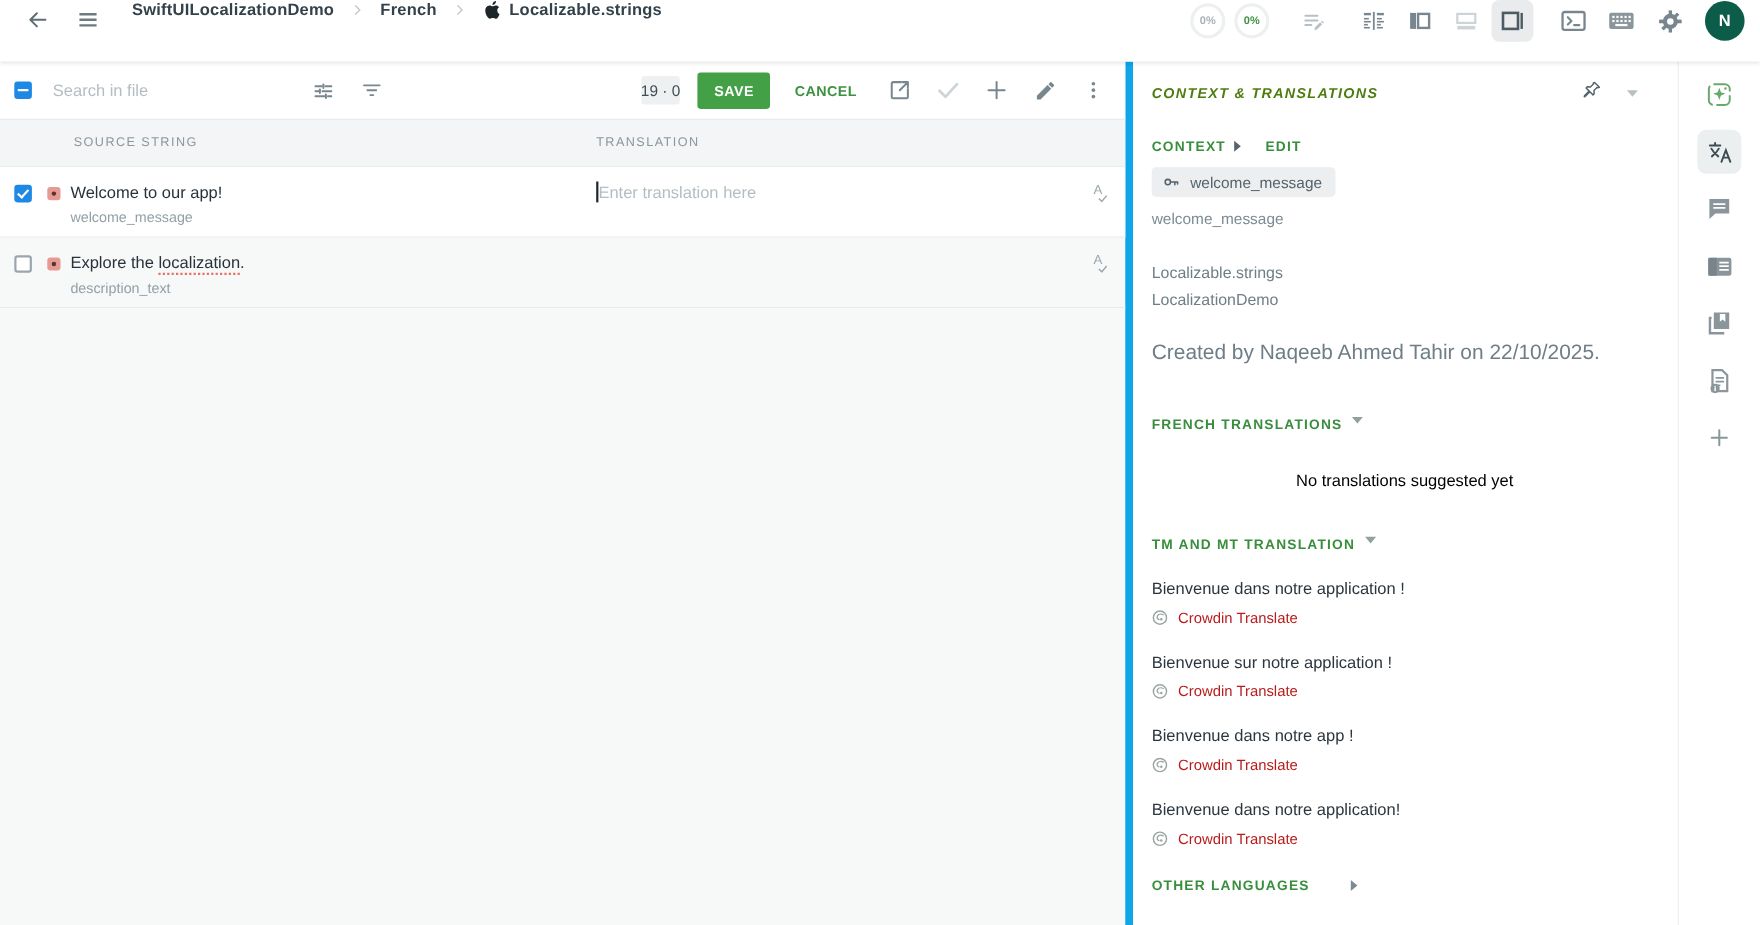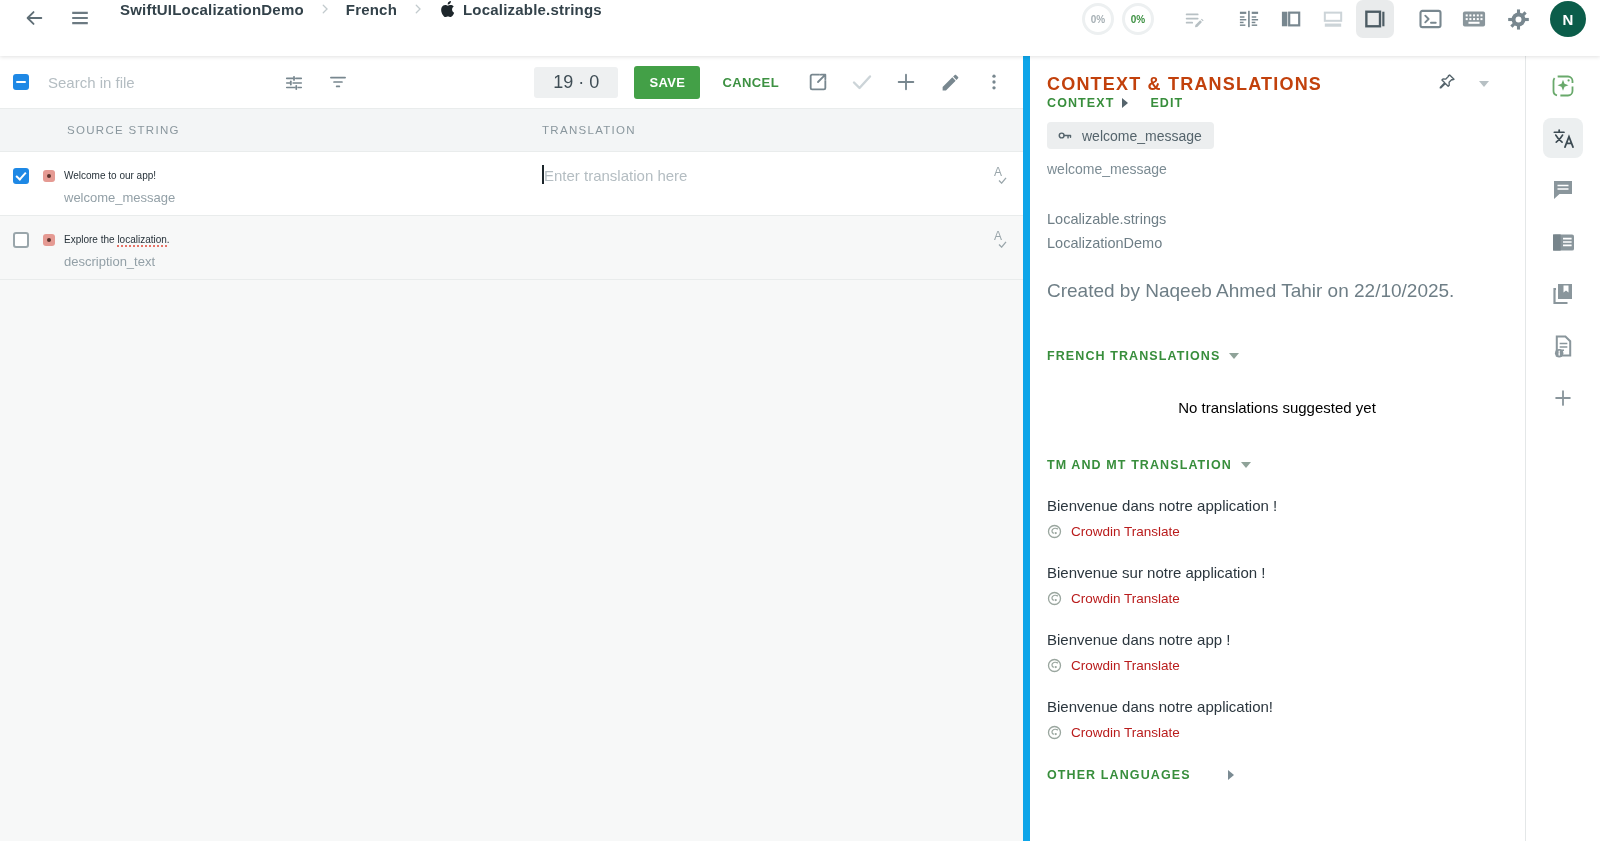--- a/index.html
+++ b/index.html
@@ -39,69 +39,69 @@
   .cb.indet { background:#1e88e5; position:relative; }
   .cb.indet::after { content:""; position:absolute; left:3px; top:7px; width:10px; height:2px; background:#fff; border-radius:1px; }
   .cb.checked { background:#1e88e5; position:relative; }
   .cb.checked::after { content:""; position:absolute; left:5px; top:2px; width:4px; height:8px;
     border:solid #fff; border-width:0 2px 2px 0; transform:rotate(42deg); }
   .cb.empty { background:#fff; border:2px solid #9aa6ab; }
   .search-input { border:none; outline:none; font-size:15px; color:#37474f; width:225px; margin-left:19px; background:transparent; }
   .search-input::placeholder { color:#b4bdc2; }
   .srch-icons { display:flex; align-items:center; gap:18px; margin-left:8px; }
   .actions { margin-left:auto; display:flex; align-items:center; gap:10px; }
-  .pill { background:#eef0f1; border-radius:3px; padding:5px 19px; font-size:18px; color:#3f4d55; }
+  .pill { background:#eef0f1; border-radius:3px; padding:5px 0; font-size:14px; color:#3f4d55; }
   .btn-save { background:#43a047; border:none; color:#fff; font-weight:700; font-size:13px;
     letter-spacing:.4px; padding:9px 15px; border-radius:3px; cursor:pointer; margin-left:6px;
     font-family:inherit; }
   .btn-cancel { background:none; border:none; color:#3d9142; font-weight:700; font-size:13px;
     letter-spacing:.4px; padding:9px 12px; cursor:pointer; font-family:inherit; }
   .act-icon { width:34px; height:34px; display:flex; align-items:center; justify-content:center; cursor:pointer; }
 
   
   .thead { height:44px; background:#f3f5f6; border-top:1px solid #e9ecec; border-bottom:1px solid #e9ecec;
     display:flex; align-items:center; font-size:11.5px; letter-spacing:1.3px; color:#8a979e; font-weight:500; }
   .th-source { width:520px; padding-left:67px; }
   .th-trans { flex:1; padding-left:22px; }
   .row { display:flex; border-bottom:1px solid #e9ecec; min-height:60px; }
   .row.active { background:#fff; }
   .cell-source { width:520px; display:flex; align-items:flex-start; padding:13px 0 10px 13px; }
   .badge { width:12px; height:12px; border-radius:3px; background:#e59a93; margin:5px 0 0 14px;
     position:relative; flex:0 0 auto; }
   .badge::after { content:""; position:absolute; left:4px; top:4px; width:4px; height:4px; border-radius:50%; background:#59332e; }
   .src-texts { margin-left:9px; }
-  .src-main { font-size:10px; color:#27323a; line-height:21px; }
+  .src-main { font-size:15px; color:#27323a; line-height:21px; }
   .misspelled { border-bottom:2px dotted #e57368; }
   .src-key { font-size:13px; color:#93a0a7; margin-top:4px; }
   .cell-trans { flex:1; display:flex; align-items:flex-start; padding:13px 14px 0 22px; position:relative; }
   .caret-line { display:inline-block; width:2px; height:19px; background:#1c262b; vertical-align:-4px; }
   .trans-ph { font-size:15px; color:#b4bdc2; line-height:21px; }
   .spell { position:absolute; right:16px; top:14px; color:#9aa6ab; font-size:12px; line-height:12px; cursor:pointer; }
   .spell svg { display:block; margin-left:4px; margin-top:-1px; }
   .row .cell-source .cb { margin-top:3px; }
   .editor-filler { flex:1; }
 
   
   .panel { flex:1; background:#fff; padding:16px 18px 0 17px; overflow:hidden; position:relative; }
   .panel-head { display:flex; align-items:center; }
-  .panel-title { font-size:18px; font-weight:700; letter-spacing:1.2px; color:#c2410c; }
+  .panel-title { font-size:13px; font-weight:700; letter-spacing:1.2px; color:#4d7c0f;font-style:italic; }
   .panel-head-icons { margin-left:auto; display:flex; align-items:center; gap:22px; padding-right:18px; }
   .tri-down { width:0; height:0; border-left:5px solid transparent; border-right:5px solid transparent;
     border-top:6px solid #b7c0c4; }
-  .ctx-row { display:flex; align-items:center; gap:8px; }
+  .ctx-row { margin-top:29px; display:flex; align-items:center; gap:8px; }
   .green-label { font-size:12.5px; font-weight:700; letter-spacing:1.1px; color:#388e3c; cursor:pointer; }
   .tri-right { width:0; height:0; border-top:5px solid transparent; border-bottom:5px solid transparent;
     border-left:6px solid #55646c; margin-right:14px; }
   .tri-right.green2 { border-left-color:#7b8b93; }
   .keychip { margin-top:12px; display:inline-flex; align-items:center; gap:9px; background:#eceeef;
     border-radius:4px; padding:5px 12px 5px 9px; font-size:14px; color:#55646c; cursor:pointer; }
   .ctx-key-plain { margin-top:12px; font-size:14px; color:#7c8c94; }
   .ctx-file { margin-top:30px; font-size:14.5px; color:#6e7e86; line-height:24px; }
   .ctx-created { margin-top:25px; font-size:19px; color:#6e7e86; }
-  .sec-head { display:flex; align-items:center; gap:9px; margin-top:40px; cursor:pointer; }
+  .sec-head { display:flex; align-items:flex-start; gap:9px; margin-top:40px; cursor:pointer; }
   .sec-head .tri-down { border-top-color:#8fa399; }
   .empty-msg { text-align:center; color:#000000; font-size:15px; margin-top:36px; }
   .sugg { margin-top:24px; }
   .sugg-text { font-size:15px; color:#2b363e; line-height:20px; cursor:pointer; }
   .sugg-meta { display:flex; align-items:center; gap:9px; margin-top:8px; }
   .sugg-src { font-size:13.5px; color:#b91c1c; }
   .other-langs { display:flex; align-items:center; margin-top:28px;gap:28px; }
 
   
   .iconbar { width:75px; flex:0 0 75px; background:#fff; border-left:1px solid #e4e7e8;

